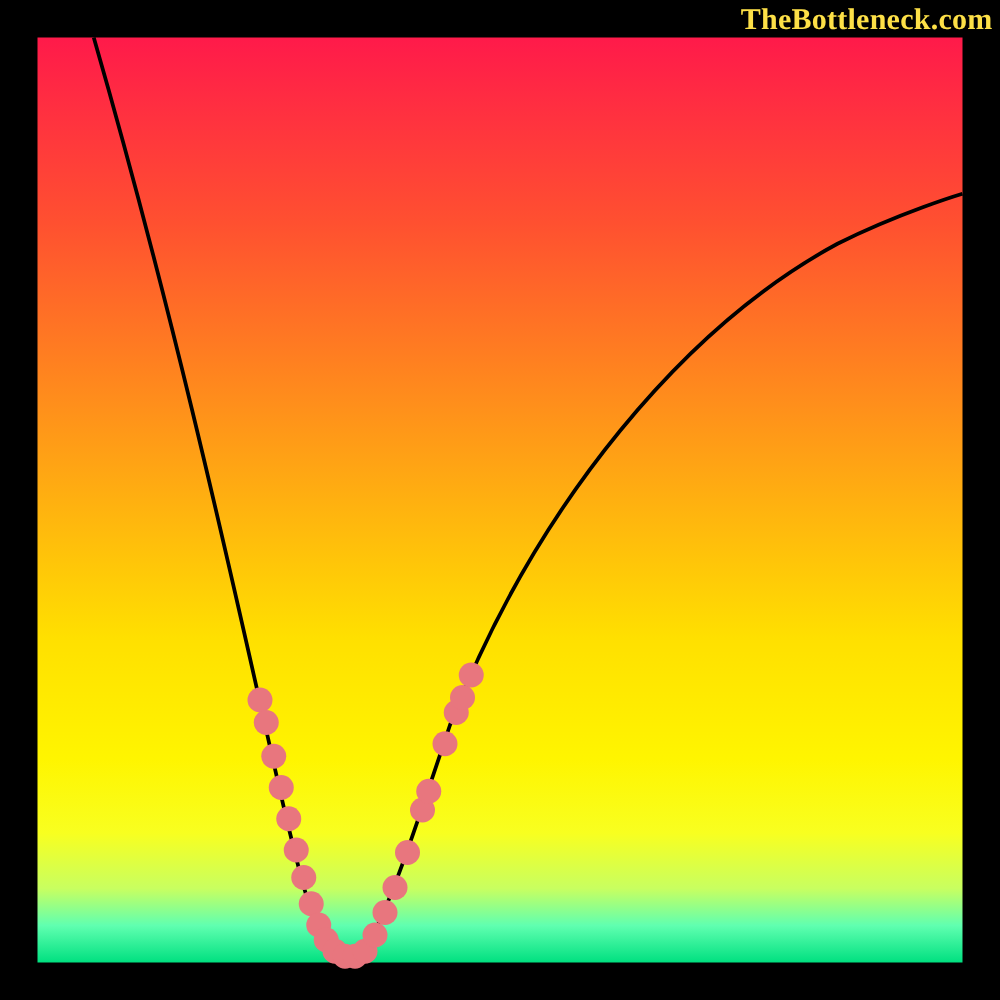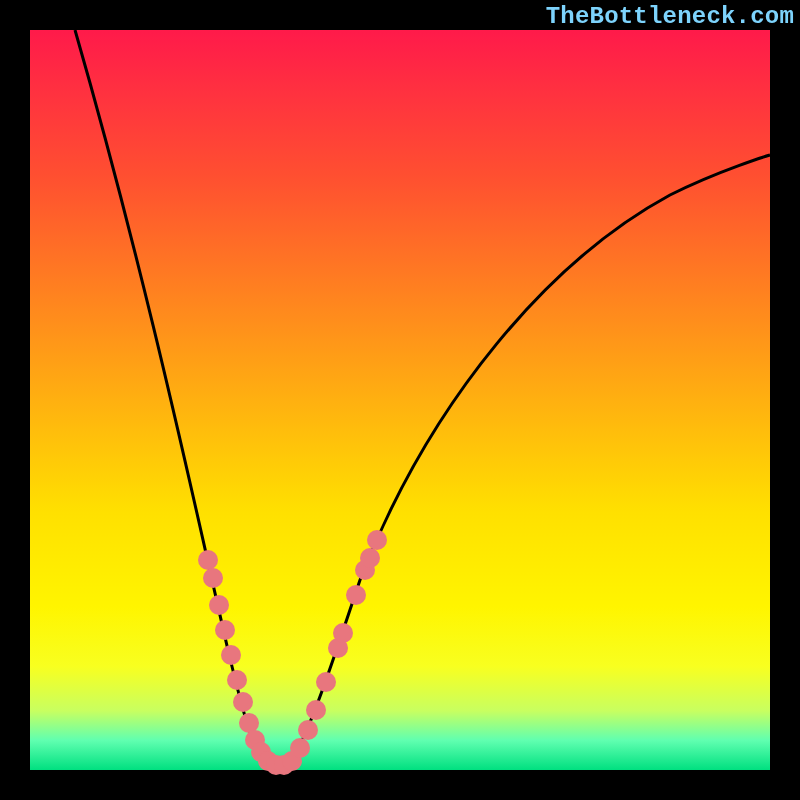--- a/index.html
+++ b/index.html
@@ -34,24 +34,24 @@
       #fff500 78%,
       #f8ff20 86%,
       #c8ff60 92%,
       #60ffb0 96%,
       #00e080 100%);
   }
   .watermark {
     position: absolute;
     top: 3px;
     right: 6px;
-    font-family: Liberation Mono, monospace;
+    font-family: Liberation Serif, serif;
     font-size: 24px;
     font-weight: 600;
-    color: #7dd3fc;
+    color: #fde047;
     letter-spacing: 0.2px;
   }
   svg.curve {
     position: absolute;
     left: 30px;
     top: 30px;
     width: 740px;
     height: 740px;
     overflow: visible;
   }

